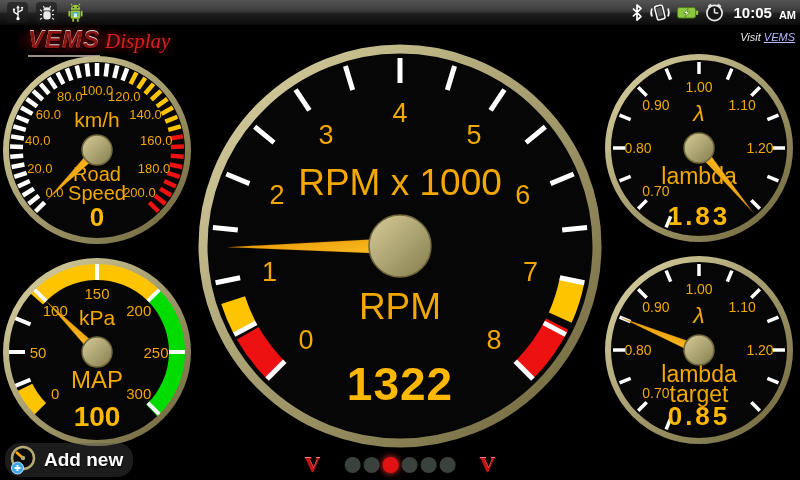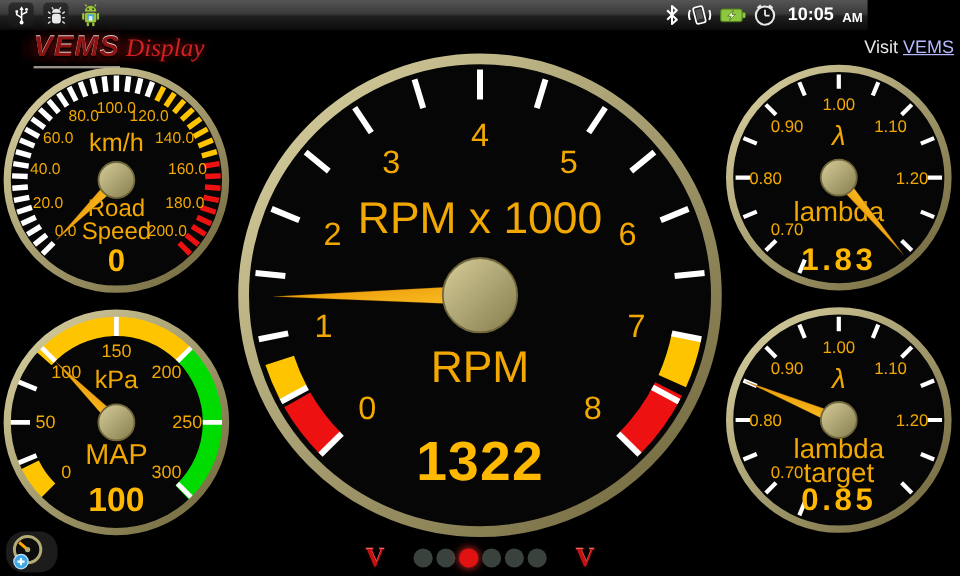--- a/index.html
+++ b/index.html
@@ -1,40 +1,40 @@
 <!DOCTYPE html>
 <html><head>
 <meta charset="utf-8">
 <style>
   html,body{margin:0;padding:0;background:#000;}
   body{width:800px;height:480px;position:relative;overflow:hidden;
        font-family:"Liberation Sans","DejaVu Sans",sans-serif;}
   
-  .statusbar{position:absolute;left:0;top:0;width:723px;height:25px;
+  .statusbar{position:absolute;left:0;top:0;width:800px;height:25px;
     background:linear-gradient(180deg,#555 0%,#3a3a3a 45%,#1f1f1f 55%,#0b0b0b 100%);
     display:flex;align-items:center;justify-content:space-between;
     border-bottom:1px solid #000;}
   .sb-left{display:flex;align-items:center;gap:8px;padding-left:7px;}
   .sb-right{display:flex;align-items:center;gap:5px;padding-right:4px;}
   .tile{width:21px;height:21px;border-radius:4px;
     background:linear-gradient(180deg,#2e2e2e,#151515);
     display:flex;align-items:center;justify-content:center;}
   .sb-time{color:#fff;font-size:15px;font-weight:bold;margin-left:4px;}
   .sb-ampm{color:#fff;font-size:11px;font-weight:bold;margin-left:2px;padding-top:4px;}
   
   .logo{position:absolute;left:18px;top:26px;height:30px;display:flex;align-items:baseline;
     background:radial-gradient(ellipse at 40% 50%, rgba(120,10,10,.35), rgba(0,0,0,0) 70%);
     padding:0 10px;}
   .logo-vems{font-size:24px;font-weight:900;font-style:italic;letter-spacing:1px;
     color:#8d1212;border-bottom:2px solid #9a9388;padding-bottom:1px;
     text-shadow:0 -1px 0 #cfcfcf,0 1px 2px #000,0 0 9px rgba(220,30,30,.55);}
   .logo-display{font-family:"Liberation Serif","DejaVu Serif",serif;font-style:italic;
     font-size:21px;color:#d32020;margin-left:5px;
     text-shadow:0 0 6px rgba(220,40,40,.6),0 1px 1px #000;}
-  .visit{position:absolute;right:5px;top:31px;font-size:15px;color:#e9e9e9;}
+  .visit{position:absolute;right:5px;top:31px;font-size:11px;color:#e9e9e9;font-style:italic;}
   .visit a{color:#b6b9ff;text-decoration:underline;cursor:pointer;}
   
   .gauge{position:absolute;}
   svg text{font-family:"Liberation Sans","DejaVu Sans",sans-serif;}
   
   .addnew{position:absolute;left:5px;bottom:3px;display:flex;align-items:center;
     background:rgba(80,80,80,.35);border-radius:15px;padding:2px 10px 2px 3px;cursor:pointer;}
   .addnew-label{color:#fff;font-size:19px;font-weight:bold;margin-left:6px;
     text-shadow:0 1px 2px #000;}
   .pager{position:absolute;left:50%;bottom:6px;transform:translateX(-50%);
@@ -413,20 +413,21 @@
 <div class="addnew">
   <span style="display:flex;position:relative;">
     <svg width="30" height="30" viewBox="0 0 30 30">
       <circle cx="15" cy="13" r="11" fill="#0c0c0c" stroke="#b3aa76" stroke-width="2.5"></circle>
       <line x1="15" y1="13" x2="8" y2="7" stroke="#ffaa00" stroke-width="2.5"></line>
       <circle cx="15" cy="13" r="2.2" fill="#b3aa76"></circle>
       <circle cx="9.5" cy="23" r="6" fill="#3fa9e8" stroke="#bfe4ff" stroke-width="1"></circle>
       <path d="M9.5 20 V26 M6.5 23 H12.5" stroke="#fff" stroke-width="1.8"></path>
     </svg>
   </span>
+  <span class="addnew-label">Add new</span>
 </div>
 
 <div class="pager">
   <span class="navV">V</span>
   <span class="dots" id="dots">
       <span class="dot"></span>
       <span class="dot"></span>
       <span class="dot active"></span>
       <span class="dot"></span>
       <span class="dot"></span>

